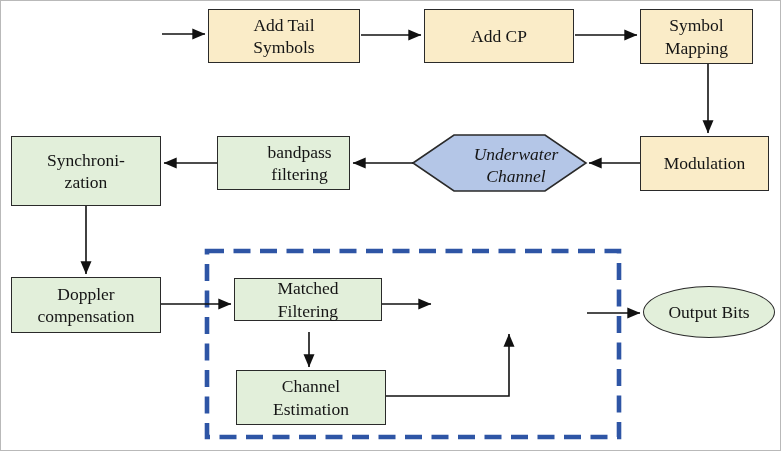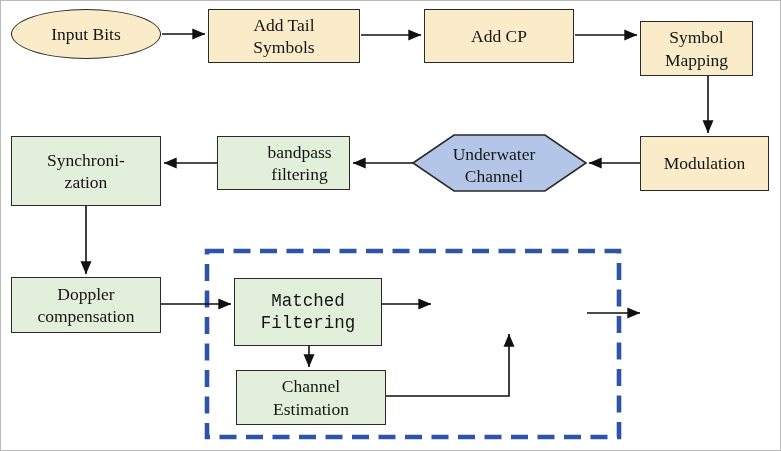--- a/index.html
+++ b/index.html
@@ -24,27 +24,27 @@
   .tan{background:#faecc8;}
   .green{background:#e2efda;}
   .ellipse{border-radius:50%;}
   .hex-label{
     position:absolute;border:none;background:transparent;
   }
   
   .n-input{left:10px;top:8px;width:150px;height:50px;}
   .n-addtail{left:207px;top:8px;width:152px;height:54px;}
   .n-addcp{left:423px;top:8px;width:150px;height:54px;}
-  .n-symmap{left:639px;top:20px;width:113px;height:55px;text-align:center;}
+  .n-symmap{left:639px;top:8px;width:113px;height:55px;text-align:center;}
   .n-sync{left:10px;top:135px;width:150px;height:70px;}
   .n-bandpass{left:216px;top:135px;width:133px;height:54px;padding-left:32px;}
   .n-modulation{left:639px;top:135px;width:129px;height:55px;}
-  .n-hexlabel{left:433px;top:136px;width:120px;height:56px;}
+  .n-hexlabel{left:455px;top:136px;width:120px;height:56px;font-style:italic;}
   .n-doppler{left:10px;top:276px;width:150px;height:56px;}
-  .n-matched{left:233px;top:277px;width:148px;height:68px;font-family:Liberation Mono, monospace;}
+  .n-matched{left:233px;top:277px;width:148px;height:43px;}
   .n-pfscfde{left:433px;top:278px;width:153px;height:52px;}
   .n-output{left:642px;top:285px;width:132px;height:52px;}
   .n-chanest{left:235px;top:369px;width:150px;height:55px;}
 </style>
 </head>
 <body>
 
 <div class="canvas">
 
   <svg class="wires" viewBox="0 0 779 449">
@@ -66,23 +66,20 @@
     <line x1="412" y1="162" x2="352" y2="162" stroke="#111" stroke-width="1.6" marker-end="url(#ah)"></line>
     <line x1="216" y1="162" x2="163" y2="162" stroke="#111" stroke-width="1.6" marker-end="url(#ah)"></line>
     <line x1="85" y1="190" x2="85" y2="273" stroke="#111" stroke-width="1.6" marker-end="url(#ah)"></line>
     <line x1="160" y1="303" x2="230" y2="303" stroke="#111" stroke-width="1.6" marker-end="url(#ah)"></line>
     <line x1="381" y1="303" x2="430" y2="303" stroke="#111" stroke-width="1.6" marker-end="url(#ah)"></line>
     <line x1="586" y1="312" x2="639" y2="312" stroke="#111" stroke-width="1.6" marker-end="url(#ah)"></line>
     <line x1="308" y1="331" x2="308" y2="366" stroke="#111" stroke-width="1.6" marker-end="url(#ah)"></line>
     <polyline points="385,395 508,395 508,333" fill="none" stroke="#111" stroke-width="1.6" marker-end="url(#ah)"></polyline>
   </svg>
 
-  <div class="node ellipse tan n-input">
-    <span>Input Bits</span>
-  </div>
   <div class="node tan n-addtail">
     <span>Add Tail
 Symbols</span>
   </div>
   <div class="node tan n-addcp">
     <span>Add CP</span>
   </div>
   <div class="node tan n-symmap">
     <span>Symbol
 Mapping</span>
@@ -109,14 +106,17 @@
 compensation</span>
   </div>
   <div class="node green n-matched">
     <span>Matched
 Filtering</span>
   </div>
   <div class="node green n-chanest">
     <span>Channel
 Estimation</span>
   </div>
+  <div class="node ellipse green n-output">
+    <span>Output Bits</span>
+  </div>
 
 </div>
 
 </body></html>

